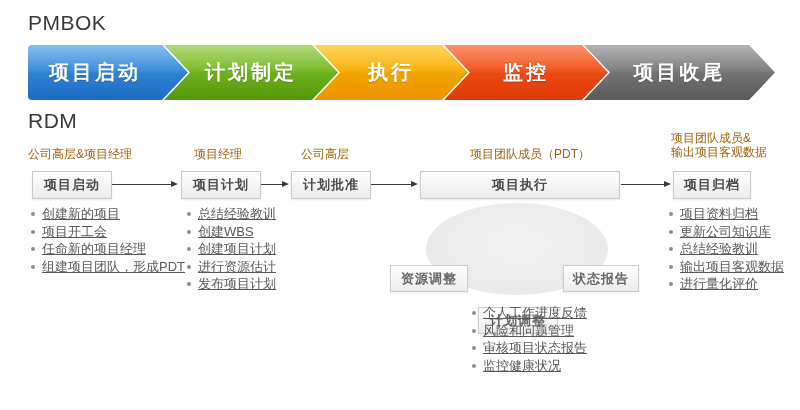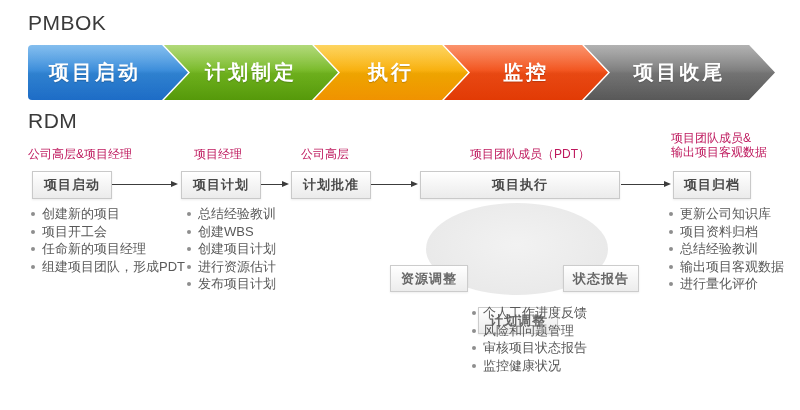--- a/index.html
+++ b/index.html
@@ -27,21 +27,21 @@
   .phase-mid{
     clip-path:polygon(0 0,calc(100% - 26px) 0,100% 50%,calc(100% - 26px) 100%,0 100%,26px 50%);
   }
   .phase-0{left:0;width:160px;background-color:#2f84d6;background-image:linear-gradient(180deg,rgba(255,255,255,.28),rgba(255,255,255,.04) 46%,rgba(0,0,0,.04) 52%,rgba(0,0,0,0)),linear-gradient(180deg,#55a5e8 0%,#2f84d6 55%,#1d6cc6 100%);}
   .phase-1{left:136px;width:174px;background-image:linear-gradient(180deg,rgba(255,255,255,.28),rgba(255,255,255,.04) 46%,rgba(0,0,0,.04) 52%,rgba(0,0,0,0)),linear-gradient(180deg,#94cb47 0%,#6fb41c 55%,#55990a 100%);}
   .phase-2{left:286px;width:154px;background-image:linear-gradient(180deg,rgba(255,255,255,.28),rgba(255,255,255,.04) 46%,rgba(0,0,0,.04) 52%,rgba(0,0,0,0)),linear-gradient(180deg,#fdc423 0%,#f7a900 55%,#f09200 100%);}
   .phase-3{left:416px;width:164px;background-image:linear-gradient(180deg,rgba(255,255,255,.28),rgba(255,255,255,.04) 46%,rgba(0,0,0,.04) 52%,rgba(0,0,0,0)),linear-gradient(180deg,#f96a35 0%,#f04a12 55%,#e23a05 100%);}
   .phase-4{left:556px;width:191px;background-image:linear-gradient(180deg,rgba(255,255,255,.28),rgba(255,255,255,.04) 46%,rgba(0,0,0,.04) 52%,rgba(0,0,0,0)),linear-gradient(180deg,#949494 0%,#757575 55%,#585858 100%);}
 
   
-  .role{position:absolute;font-size:12px;color:#be185d;line-height:14px;white-space:nowrap;}
+  .role{position:absolute;font-size:12px;color:#a16207;line-height:14px;white-space:nowrap;}
   .role-0{left:28px;top:147px;}
   .role-1{left:194px;top:147px;}
   .role-2{left:301px;top:147px;}
   .role-3{left:470px;top:147px;}
   .role-4{left:671px;top:131px;}
   .role-line{display:block;}
 
   .stage-box{
     position:absolute;top:171px;height:26px;box-sizing:content-box;
     border:1px solid #c9c9c9;background:linear-gradient(180deg,#ffffff,#ebebeb);
@@ -75,21 +75,21 @@
     display:flex;align-items:center;justify-content:center;
     font-size:13px;font-weight:bold;color:#666;letter-spacing:1px;
     box-shadow:0 1px 2px rgba(0,0,0,.07);
     margin-top:36px;
   }
   .sub-0{left:390px;top:229px;width:76px;}
   .sub-1{left:563px;top:229px;width:74px;}
   .sub-2{left:478px;top:271px;width:78px;}
 
   ul.bullets{position:absolute;margin:0;padding:0;list-style:none;font-size:13px;color:#595959;}
-  ul.bullets li{position:relative;padding-left:12px;line-height:17.5px;white-space:nowrap;}
+  ul.bullets li{position:relative;padding-left:12px;line-height:17.5px;white-space:nowrap;text-decoration:underline;}
   ul.bullets li::before{
     content:'';position:absolute;left:1px;top:7px;width:4px;height:4px;border-radius:50%;background:#8e8e8e;
   }
   .list-0{left:30px;top:205px;}
   .list-1{left:186px;top:205px;}
   .list-3{left:471px;top:304px;}
   .list-4{left:668px;top:205px;}
 </style>
 </head>
 <body>
@@ -159,20 +159,20 @@
   </ul>
 
   <ul class="bullets list-3">
     <li>个人工作进度反馈</li>
     <li>风险和问题管理</li>
     <li>审核项目状态报告</li>
     <li>监控健康状况</li>
   </ul>
 
   <ul class="bullets list-4">
+    <li>项目资料归档</li>
     <li>更新公司知识库</li>
-    <li>项目资料归档</li>
     <li>总结经验教训</li>
     <li>输出项目客观数据</li>
     <li>进行量化评价</li>
   </ul>
 
 </div>
 
 </body></html>

